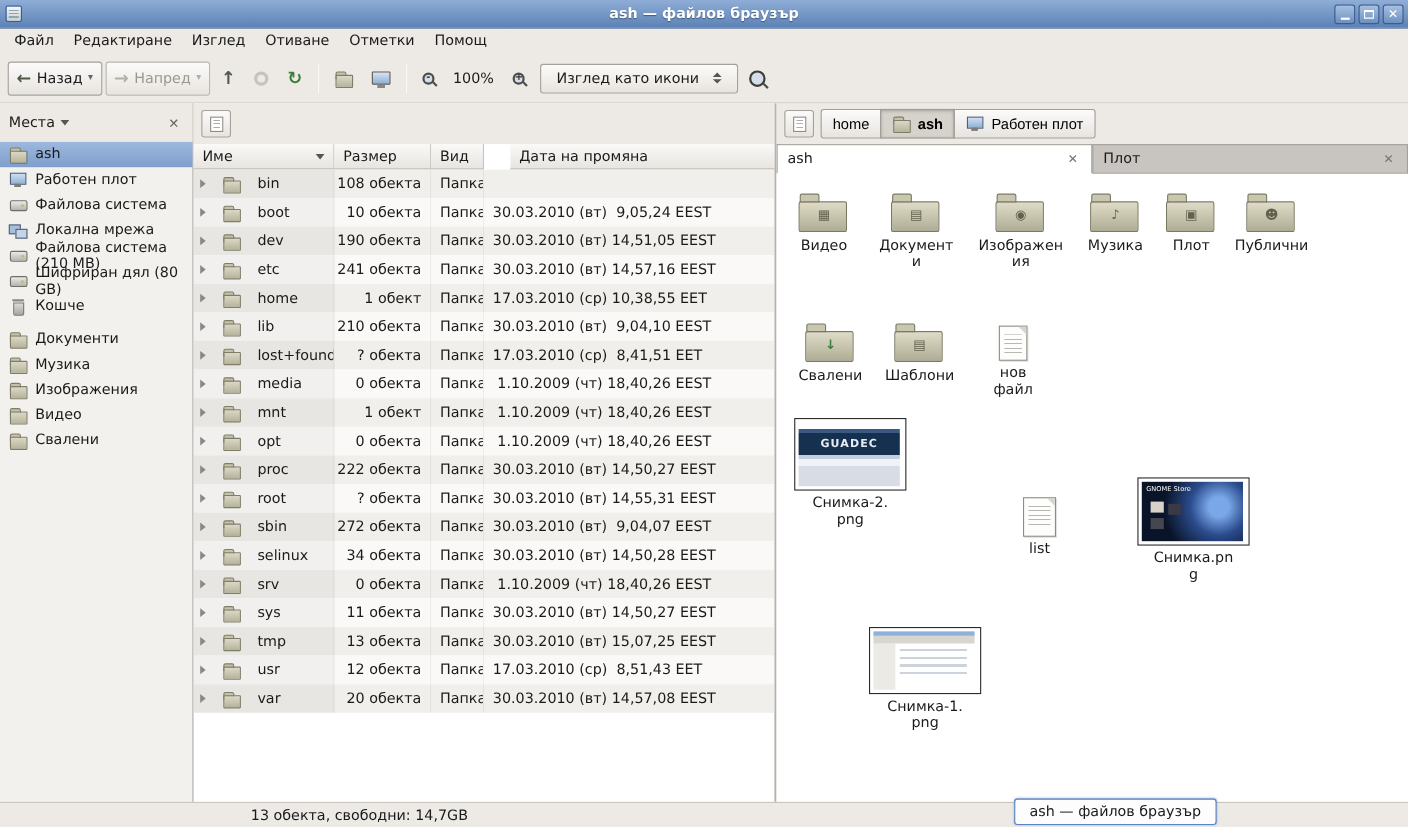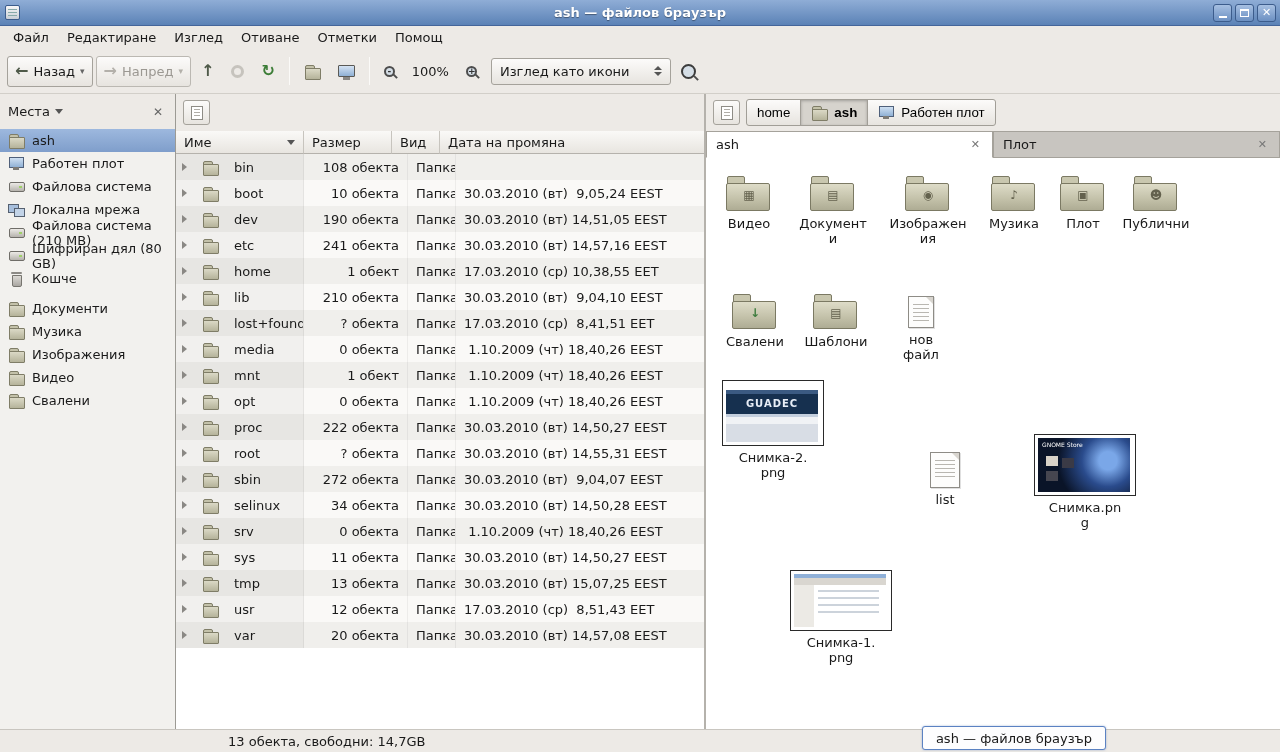--- a/index.html
+++ b/index.html
@@ -32,21 +32,21 @@
   .chev.dis { color:#b3b0aa; }
   .tb-sep { width:1px; height:28px; background:#cfccc6; border-right:1px solid #fbfaf8; margin:0 4px; }
   .stop-ic { width:13px; height:13px; border:3px solid #c6c3bd; border-radius:50%; }
   .reload-ic { font-size:16px; color:#3c7d37; font-weight:bold; line-height:1; }
   .comp-ic { width:17px; height:12px; border:1px solid #5a5955; border-radius:1px; background:linear-gradient(#d5e3f3,#8fb0d4); position:relative; }
   .comp-ic::after { content:""; position:absolute; left:4px; bottom:-4px; width:7px; height:3px; background:#8a8884; }
   .mag { position:relative; width:11px; height:11px; border:2px solid #4d4d4d; border-radius:50%; background:rgba(170,200,230,.35); }
   .mag::after { content:""; position:absolute; width:6px; height:2px; background:#4d4d4d; right:-5px; bottom:-2px; transform:rotate(45deg); }
   .mag .sg { position:absolute; left:0; right:0; top:-2px; text-align:center; font-size:9px; font-weight:bold; color:#333; }
   .mag.big { width:15px; height:15px; border-color:#3c3c3c; }
-  .viewsel { height:27px; width:180px; border:1px solid #a5a29b; border-radius:3px; background:linear-gradient(#fcfbfa,#e7e4df); display:flex; align-items:center; justify-content:space-between; padding:0 8px; margin-left:4px; }
+  .viewsel { height:27px; width:180px; border:1px solid #a5a29b; border-radius:3px; background:linear-gradient(#fcfbfa,#e7e4df); display:flex; align-items:center; justify-content:space-between; padding:0 14px; margin-left:4px; }
   .spin { display:flex; flex-direction:column; gap:2px; }
   .spin i { display:block; width:0; height:0; border-left:4px solid transparent; border-right:4px solid transparent; }
   .spin .up { border-bottom:4px solid #555; }
   .spin .dn { border-top:4px solid #555; }
 
   
   .main { position:absolute; top:94px; left:0; right:0; bottom:23px; display:flex; }
 
   
   .sidebar { width:176px; background:#f2f1ee; border-right:1px solid #9c9a94; display:flex; flex-direction:column; }
@@ -75,28 +75,28 @@
   .middle { width:530px; background:#fff; border-right:2px solid #b5b2ac; display:flex; flex-direction:column; }
   .mid-top { height:37px; background:#edeae6; display:flex; align-items:center; padding-left:7px; }
   .mini-btn { width:27px; height:25px; border:1px solid #a5a29b; border-radius:3px; background:linear-gradient(#fcfbfa,#e7e4df); display:flex; align-items:center; justify-content:center; }
   .doc-ic { width:12px; height:14px; background:#fff; border:1px solid #8e8c86; position:relative; }
   .doc-ic::after { content:""; position:absolute; left:2px; right:2px; top:2px; height:9px; background:repeating-linear-gradient(#b0ada7 0 1px,transparent 1px 3px); }
   .tree-head { display:flex; height:23px; flex:none; }
   .th { background:linear-gradient(#faf9f7,#e8e5e0); border-right:1px solid #c7c4be; border-bottom:1px solid #b5b2ac; padding:3px 8px; display:flex; align-items:center; white-space:nowrap; overflow:hidden; }
   .th-name { width:128px; }
   .th-size { width:88px; }
   .th-type { width:48px; }
-  .th-date { flex:1; border-right:none; }
+  .th-date { flex:1; border-right:none;margin-left:24px; }
   .sort-tri { margin-left:auto; width:0; height:0; border-left:4px solid transparent; border-right:4px solid transparent; border-top:5px solid #555; }
   .tree-body { flex:1; overflow:hidden; }
   .tr { height:26px; display:flex; align-items:center; background:#faf9f7; }
   .tr:nth-child(odd) { background:#f0efec; }
   .td { padding:0 8px; white-space:nowrap; overflow:hidden; border-right:1px solid rgba(0,0,0,.05); height:100%; display:flex; align-items:center; }
   .td-name { width:128px; gap:15px; padding-left:6px; background:rgba(0,0,0,.035); }
-  .td-size { width:88px; justify-content:flex-end;margin-left:16px; }
+  .td-size { width:88px; justify-content:flex-end; }
   .td-type { width:48px; }
   .td-date { flex:1; border-right:none; white-space:pre; }
   .exp { width:0; height:0; border-top:4px solid transparent; border-bottom:4px solid transparent; border-left:5px solid #8a8884; flex:none; }
 
   
   .right { flex:1; background:#edeae6; display:flex; flex-direction:column; }
   .pathbar { height:37px; display:flex; align-items:center; gap:6px; padding:0 7px; }
   .crumbs { display:flex; }
   .crumb { height:27px; border:1px solid #a19e97; background:linear-gradient(#fcfbfa,#e7e4df); padding:0 10px; display:flex; align-items:center; gap:6px; margin-left:-1px; }
   .crumb:first-child { margin-left:0; border-radius:3px 0 0 3px; }

